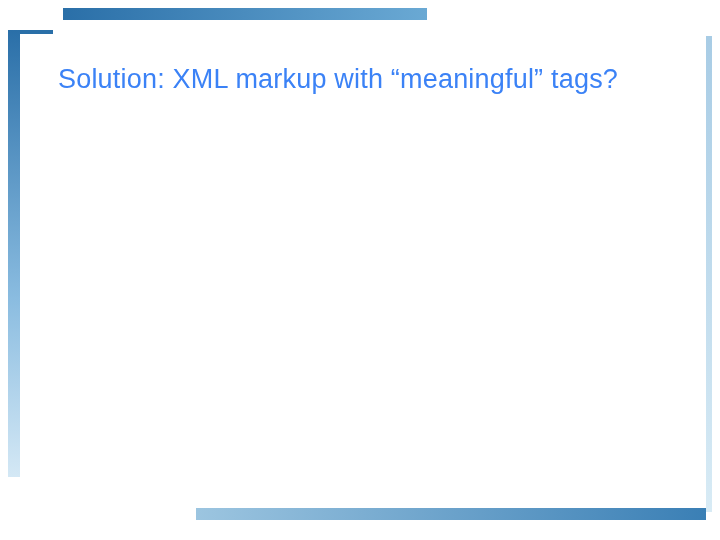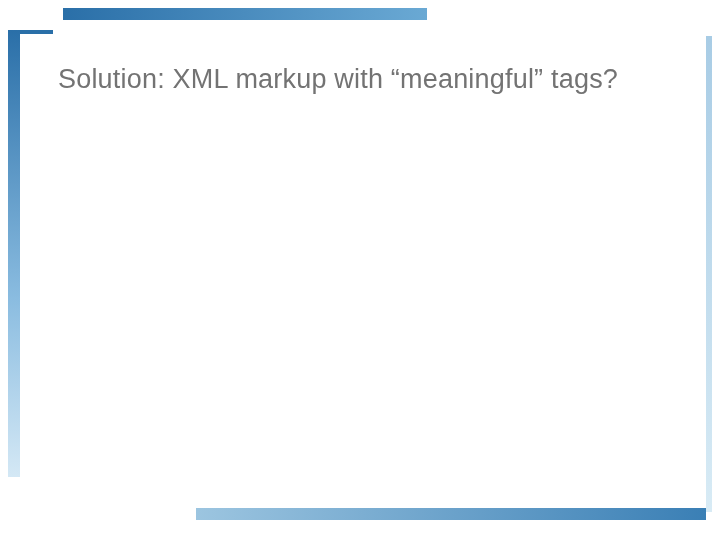--- a/index.html
+++ b/index.html
@@ -66,21 +66,21 @@
       width: 510px;
       height: 12px;
       background: linear-gradient(to left, #3a7fb5, #9cc5e0);
     }
     .title {
       position: absolute;
       top: 56px;
       left: 50px;
       right: 40px;
       font-size: 27px;
-      color: #737373;
+      color: #3b82f6;
       font-weight: normal;
       letter-spacing: 0.2px;
     }
   </style>
 </head>
 <body>
 
 <div class="frame">
   <div class="top-bar"></div>
   <div class="corner-tl-h"></div>

